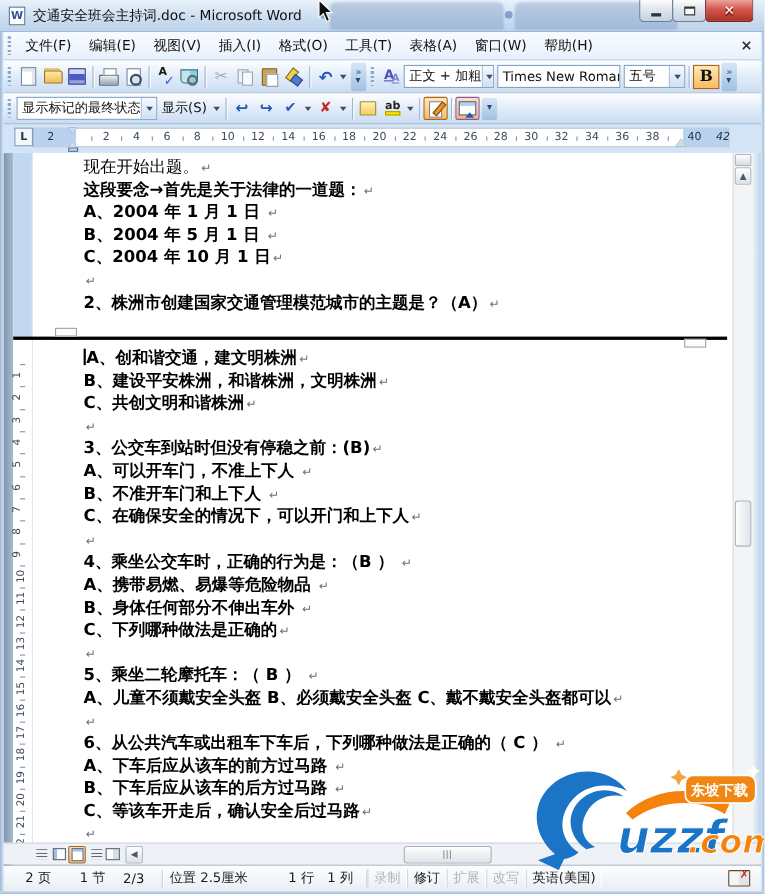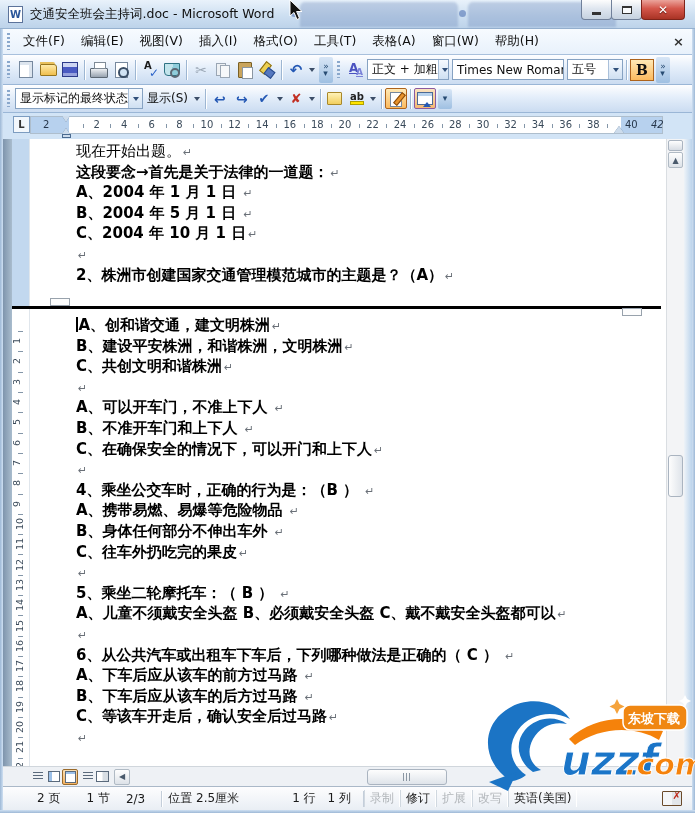--- a/index.html
+++ b/index.html
@@ -458,28 +458,29 @@
           <div class="doc-line"><span class="dt">B、2004 年 5 月 1 日 </span><span class="pmark">↵</span></div>
           <div class="doc-line"><span class="dt">C、2004 年 10 月 1 日</span><span class="pmark">↵</span></div>
           <div class="doc-line"><span class="dt"></span><span class="pmark">↵</span></div>
           <div class="doc-line"><span class="dt">2、株洲市创建国家交通管理模范城市的主题是？（A）</span><span class="pmark">↵</span></div>
         </div>
       <div class="doc-lines p2">
           <div class="doc-line cursor"><span class="dt">A、创和谐交通，建文明株洲</span><span class="pmark">↵</span></div>
           <div class="doc-line"><span class="dt">B、建设平安株洲，和谐株洲，文明株洲</span><span class="pmark">↵</span></div>
           <div class="doc-line"><span class="dt">C、共创文明和谐株洲</span><span class="pmark">↵</span></div>
           <div class="doc-line"><span class="dt"></span><span class="pmark">↵</span></div>
+          <div class="doc-line"><span class="dt">3、公交车到站时但没有停稳之前：(B)</span><span class="pmark">↵</span></div>
           <div class="doc-line"><span class="dt">A、可以开车门，不准上下人 </span><span class="pmark">↵</span></div>
           <div class="doc-line"><span class="dt">B、不准开车门和上下人 </span><span class="pmark">↵</span></div>
           <div class="doc-line"><span class="dt">C、在确保安全的情况下，可以开门和上下人</span><span class="pmark">↵</span></div>
           <div class="doc-line"><span class="dt"></span><span class="pmark">↵</span></div>
           <div class="doc-line"><span class="dt">4、乘坐公交车时，正确的行为是：（B ） </span><span class="pmark">↵</span></div>
           <div class="doc-line"><span class="dt">A、携带易燃、易爆等危险物品 </span><span class="pmark">↵</span></div>
           <div class="doc-line"><span class="dt">B、身体任何部分不伸出车外 </span><span class="pmark">↵</span></div>
-          <div class="doc-line"><span class="dt">C、往车外扔吃完的果皮</span><span class="pmark">↵</span></div>
+          <div class="doc-line"><span class="dt">C、下列哪种做法是正确的</span><span class="pmark">↵</span></div>
           <div class="doc-line"><span class="dt"></span><span class="pmark">↵</span></div>
           <div class="doc-line"><span class="dt">5、乘坐二轮摩托车：（ B ） </span><span class="pmark">↵</span></div>
           <div class="doc-line"><span class="dt">A、儿童不须戴安全头盔 B、必须戴安全头盔 C、戴不戴安全头盔都可以</span><span class="pmark">↵</span></div>
           <div class="doc-line"><span class="dt"></span><span class="pmark">↵</span></div>
           <div class="doc-line"><span class="dt">6、从公共汽车或出租车下车后，下列哪种做法是正确的（ C ） </span><span class="pmark">↵</span></div>
           <div class="doc-line"><span class="dt">A、下车后应从该车的前方过马路 </span><span class="pmark">↵</span></div>
           <div class="doc-line"><span class="dt">B、下车后应从该车的后方过马路 </span><span class="pmark">↵</span></div>
           <div class="doc-line"><span class="dt">C、等该车开走后，确认安全后过马路</span><span class="pmark">↵</span></div>
           <div class="doc-line"><span class="dt"></span><span class="pmark">↵</span></div>
         </div>
@@ -516,26 +517,26 @@
     <div class="hs-track">
       <div class="hs-thumb">
           <i></i>
           <i></i>
           <i></i>
         </div>
     </div>
   </div>
 
   <div class="statusbar">
-    <span class="sb-cell" style="margin-left:28px;">2 页</span>
+    <span class="sb-cell" style="margin-left:14px;">2 页</span>
     <span class="sb-cell" style="margin-left:14px;">1 节</span>
     <span class="sb-cell" style="margin-left:4px;">2/3</span>
     <span class="sb-sep" style="margin-left:10px;"></span>
     <span class="sb-cell">位置 2.5厘米</span>
-    <span class="sb-cell" style="margin-left:41px;">1 行</span>
+    <span class="sb-cell" style="margin-left:25px;">1 行</span>
     <span class="sb-cell">1 列</span>
     <span class="sb-sep" style="margin-left:6px;"></span>
     <span class="sb-toggle sb-gray">录制</span>
     <span class="sb-toggle">修订</span>
     <span class="sb-toggle sb-gray">扩展</span>
     <span class="sb-toggle sb-gray">改写</span>
     <span class="sb-toggle">英语(美国)</span>
     <span class="spacer"></span>
     <span class="sb-book"></span>
   </div>

